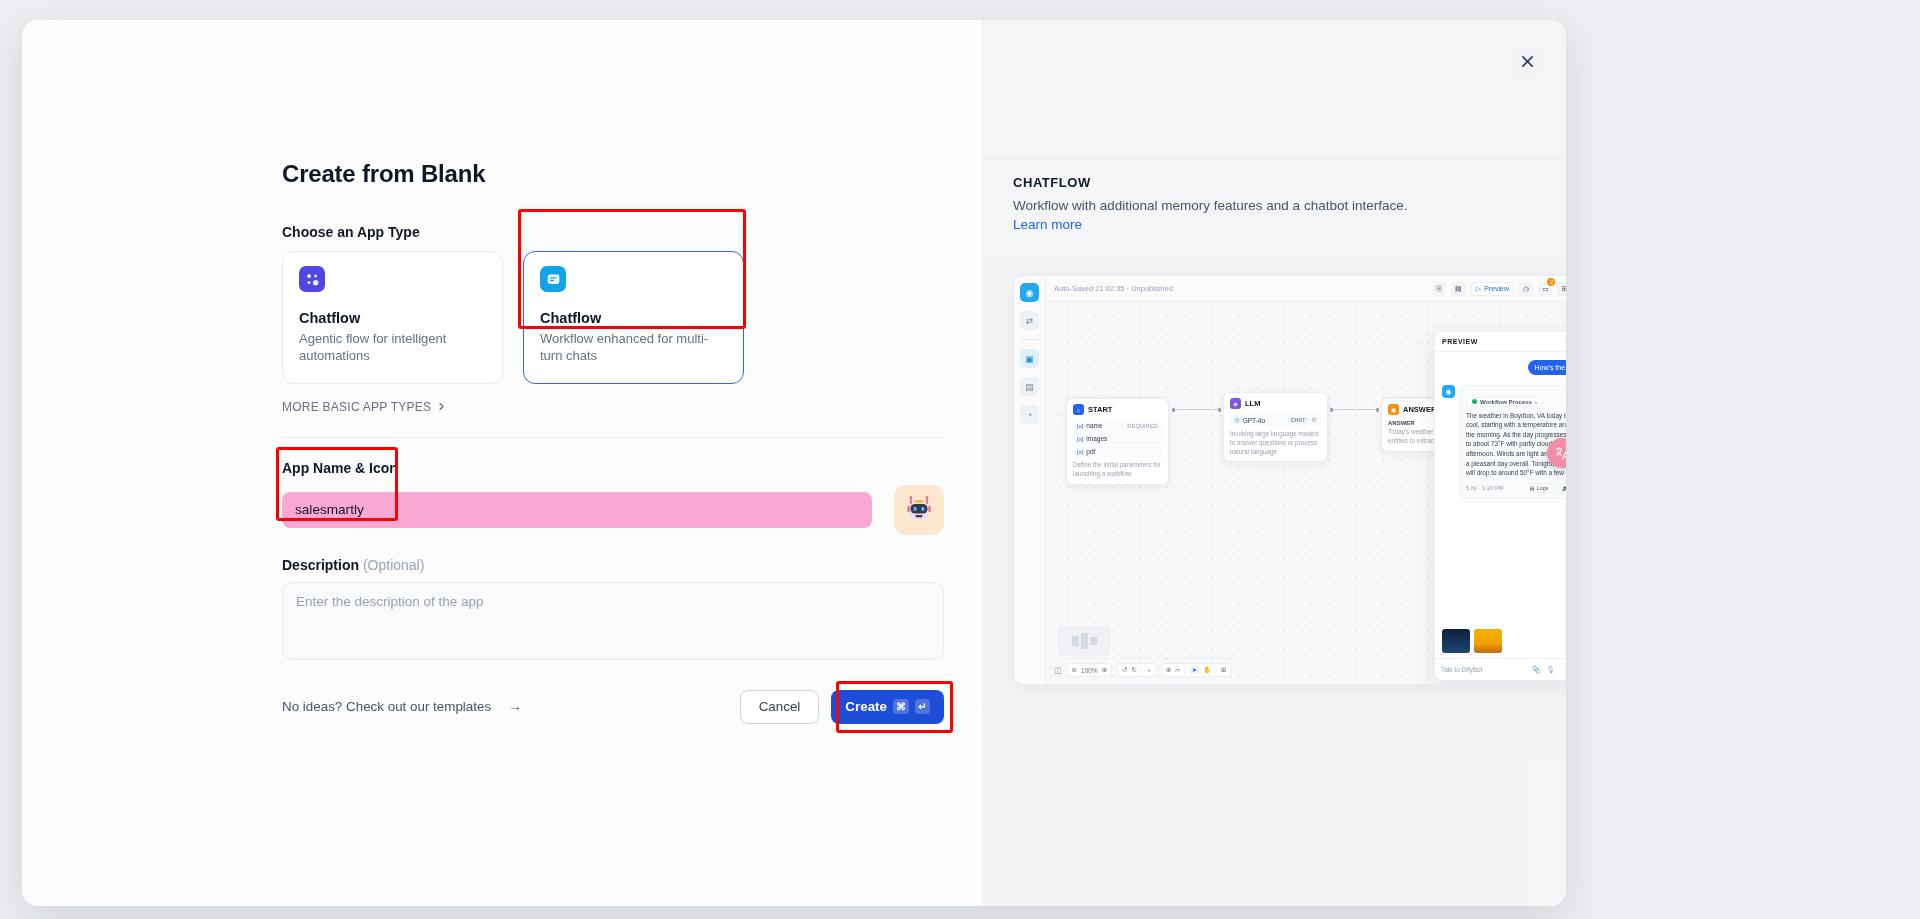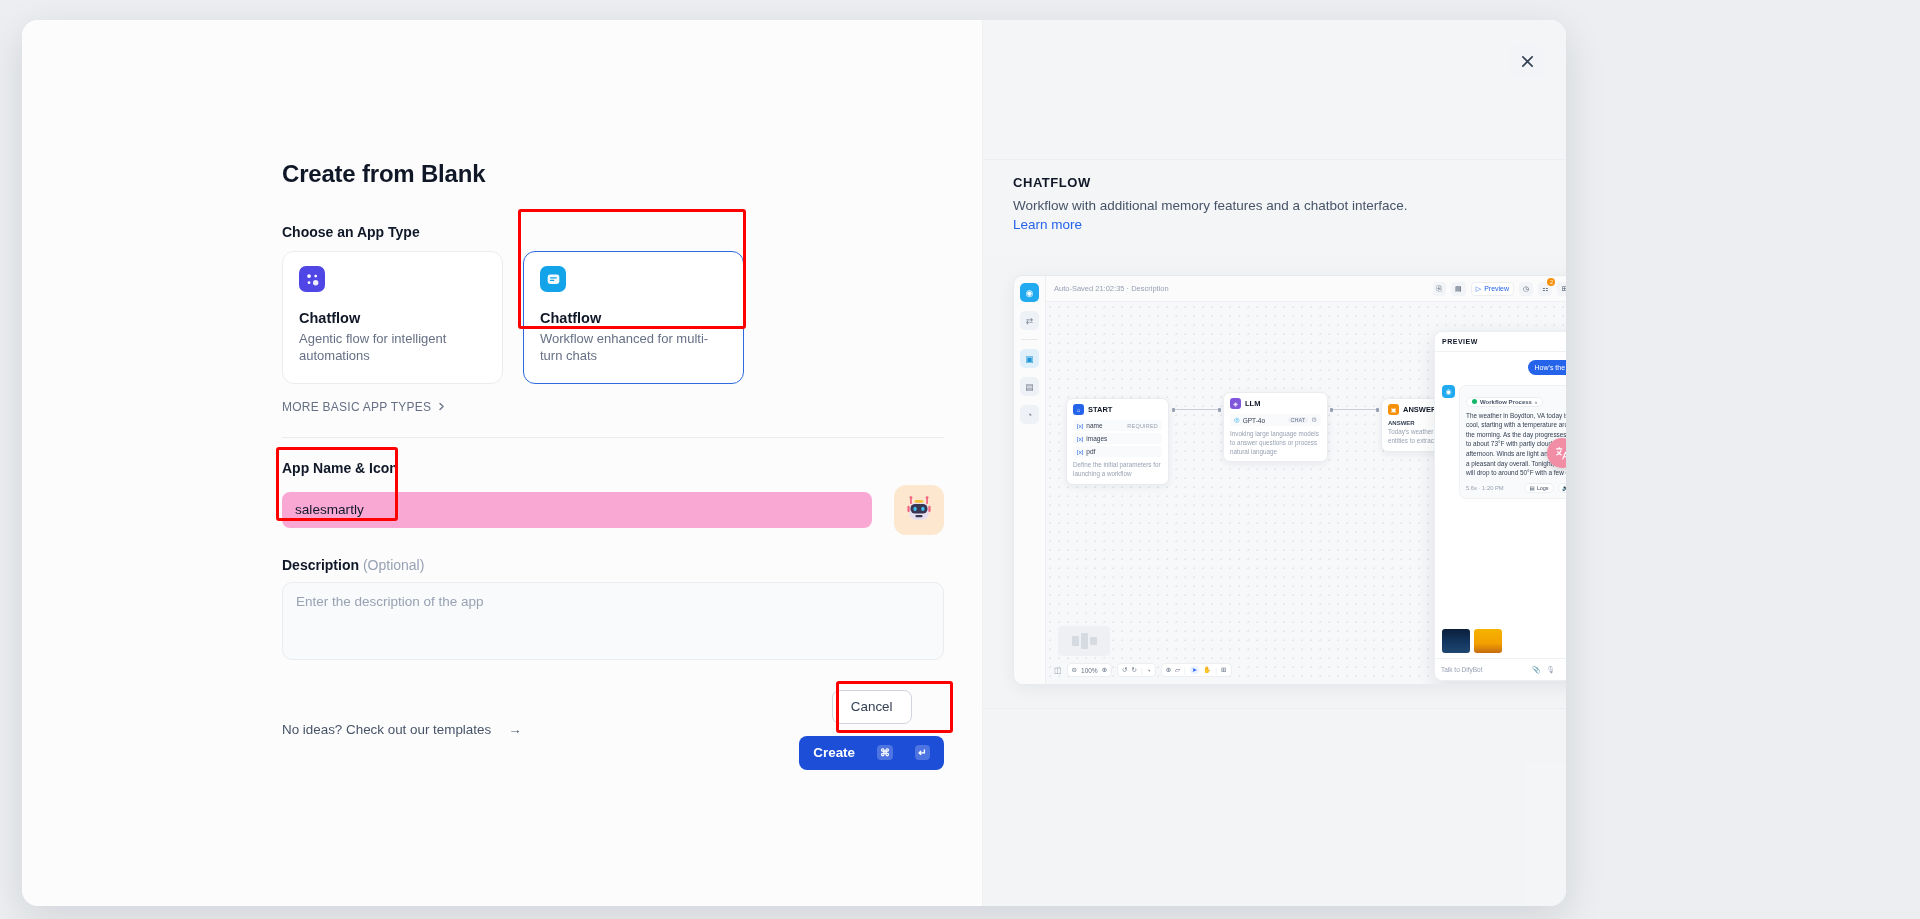--- a/index.html
+++ b/index.html
@@ -146,21 +146,21 @@
     font-size: 13.4px; font-weight: 500;
     display: inline-flex; align-items: center; justify-content: center;
     cursor: pointer; font-family: "Liberation Sans", sans-serif;
     border: 1px solid transparent;
   }
   .btn-cancel {
     background: #fff; border-color: #d0d5dd; color: #344054;
     padding: 0 18px;
   }
   .btn-create {
-    background: #1c4ed8; color: #fff; padding: 8px 13px; gap: 22px;
+    background: #1c4ed8; color: #fff; padding: 8px 13px; gap: 6px;
     font-weight: 600;
   }
   .kbd {
     background: rgba(255,255,255,.22);
     border-radius: 4px;
     min-width: 15px; height: 15px;
     font-size: 10px; line-height: 15px;
     display: inline-flex; align-items: center; justify-content: center;
     padding: 0 3px; color: #fff;
   }
@@ -452,21 +452,21 @@
         <span class="optional">(Optional)</span>
       </div>
 
       <textarea class="desc-area" placeholder="Enter the description of the app" style=""></textarea>
 
       <div class="footer-row">
         <div class="templates-link">
           <span>No ideas? Check out our templates</span>
           <span>→</span>
         </div>
-        <div class="btn-group" style="position:relative;flex-direction:column;">
+        <div class="btn-group" style="position:relative;">
           <div class="btn btn-cancel">Cancel</div>
           <div class="btn btn-create">
             <span>Create</span>
             <span class="kbd">⌘</span>
             <span class="kbd">↵</span>
           </div>
           <div class="hl" style="right:-9px; top:-9px; width:117px; height:52px;"></div>
         </div>
       </div>
 
@@ -493,21 +493,21 @@
         <div class="rail-ico">⇄</div>
         <div class="rail-sep"></div>
         <div class="rail-ico" style="background:#dff0fb;color:#2196d8;">▣</div>
         <div class="rail-ico">▤</div>
         <div class="rail-ico">◔</div>
       </div>
 
       <div class="mock-canvas"></div>
 
       <div class="mock-topbar">
-        <div class="mock-autosave">Auto-Saved 21:02:35 · Description</div>
+        <div class="mock-autosave">Auto-Saved 21:02:35 · Unpublished</div>
         <div class="mock-top-right">
           <div class="mtb">⎘</div>
           <div class="mtb">▤</div>
           <div class="mtb prev">
             <span>▷</span>
             <span>Preview</span>
           </div>
           <div class="mtb">◷</div>
           <div class="mtb badge">⚏</div>
           <div class="mtb">

